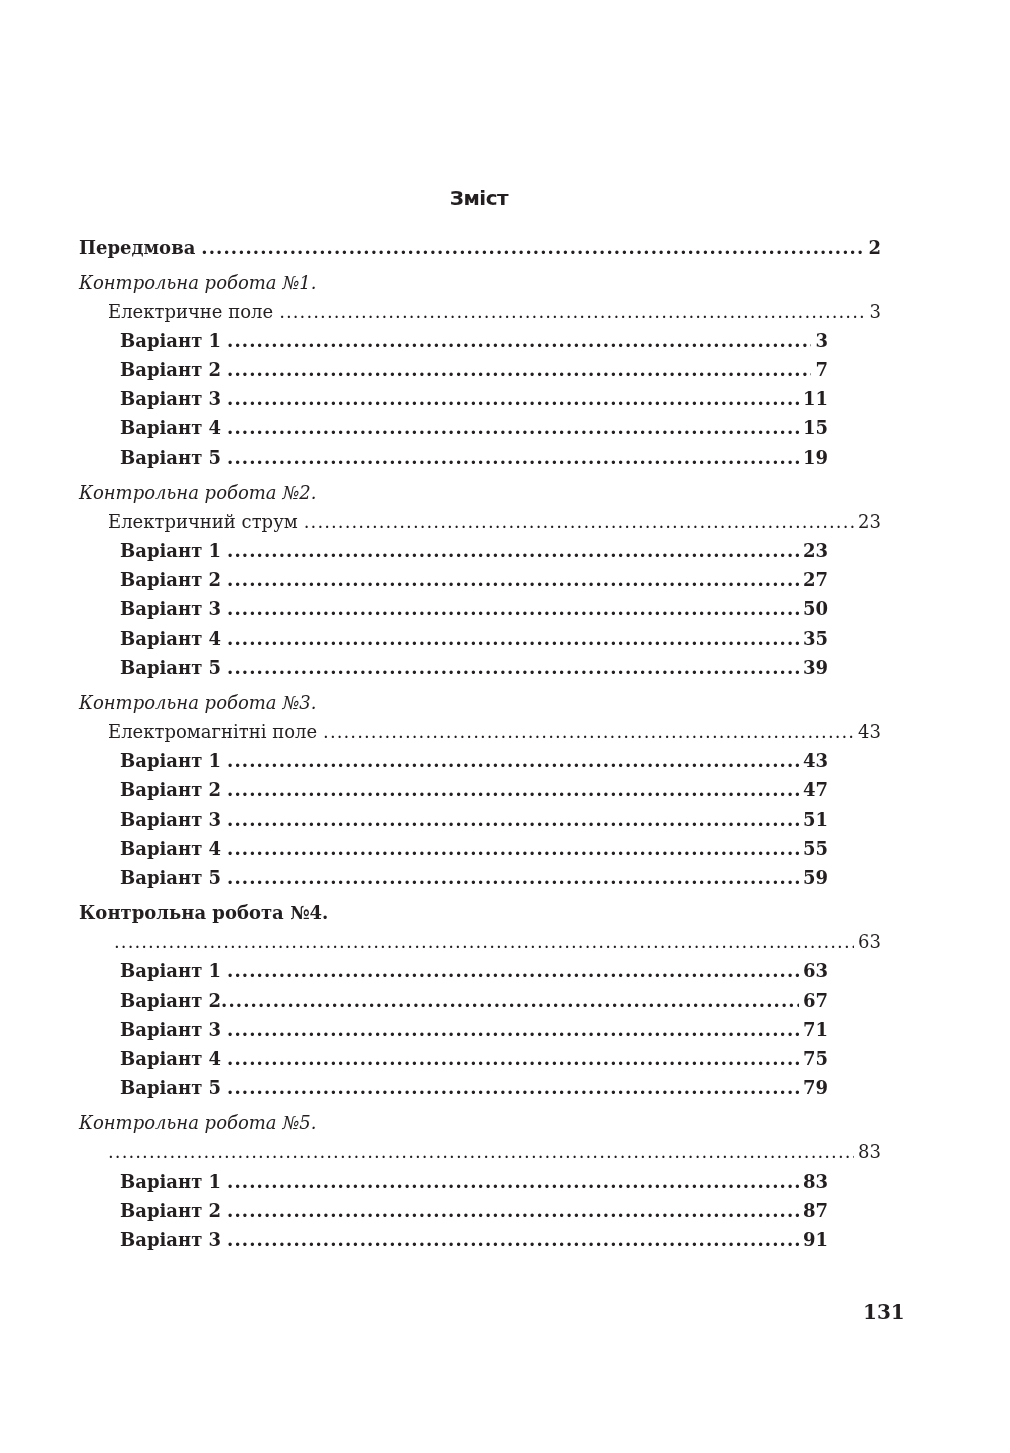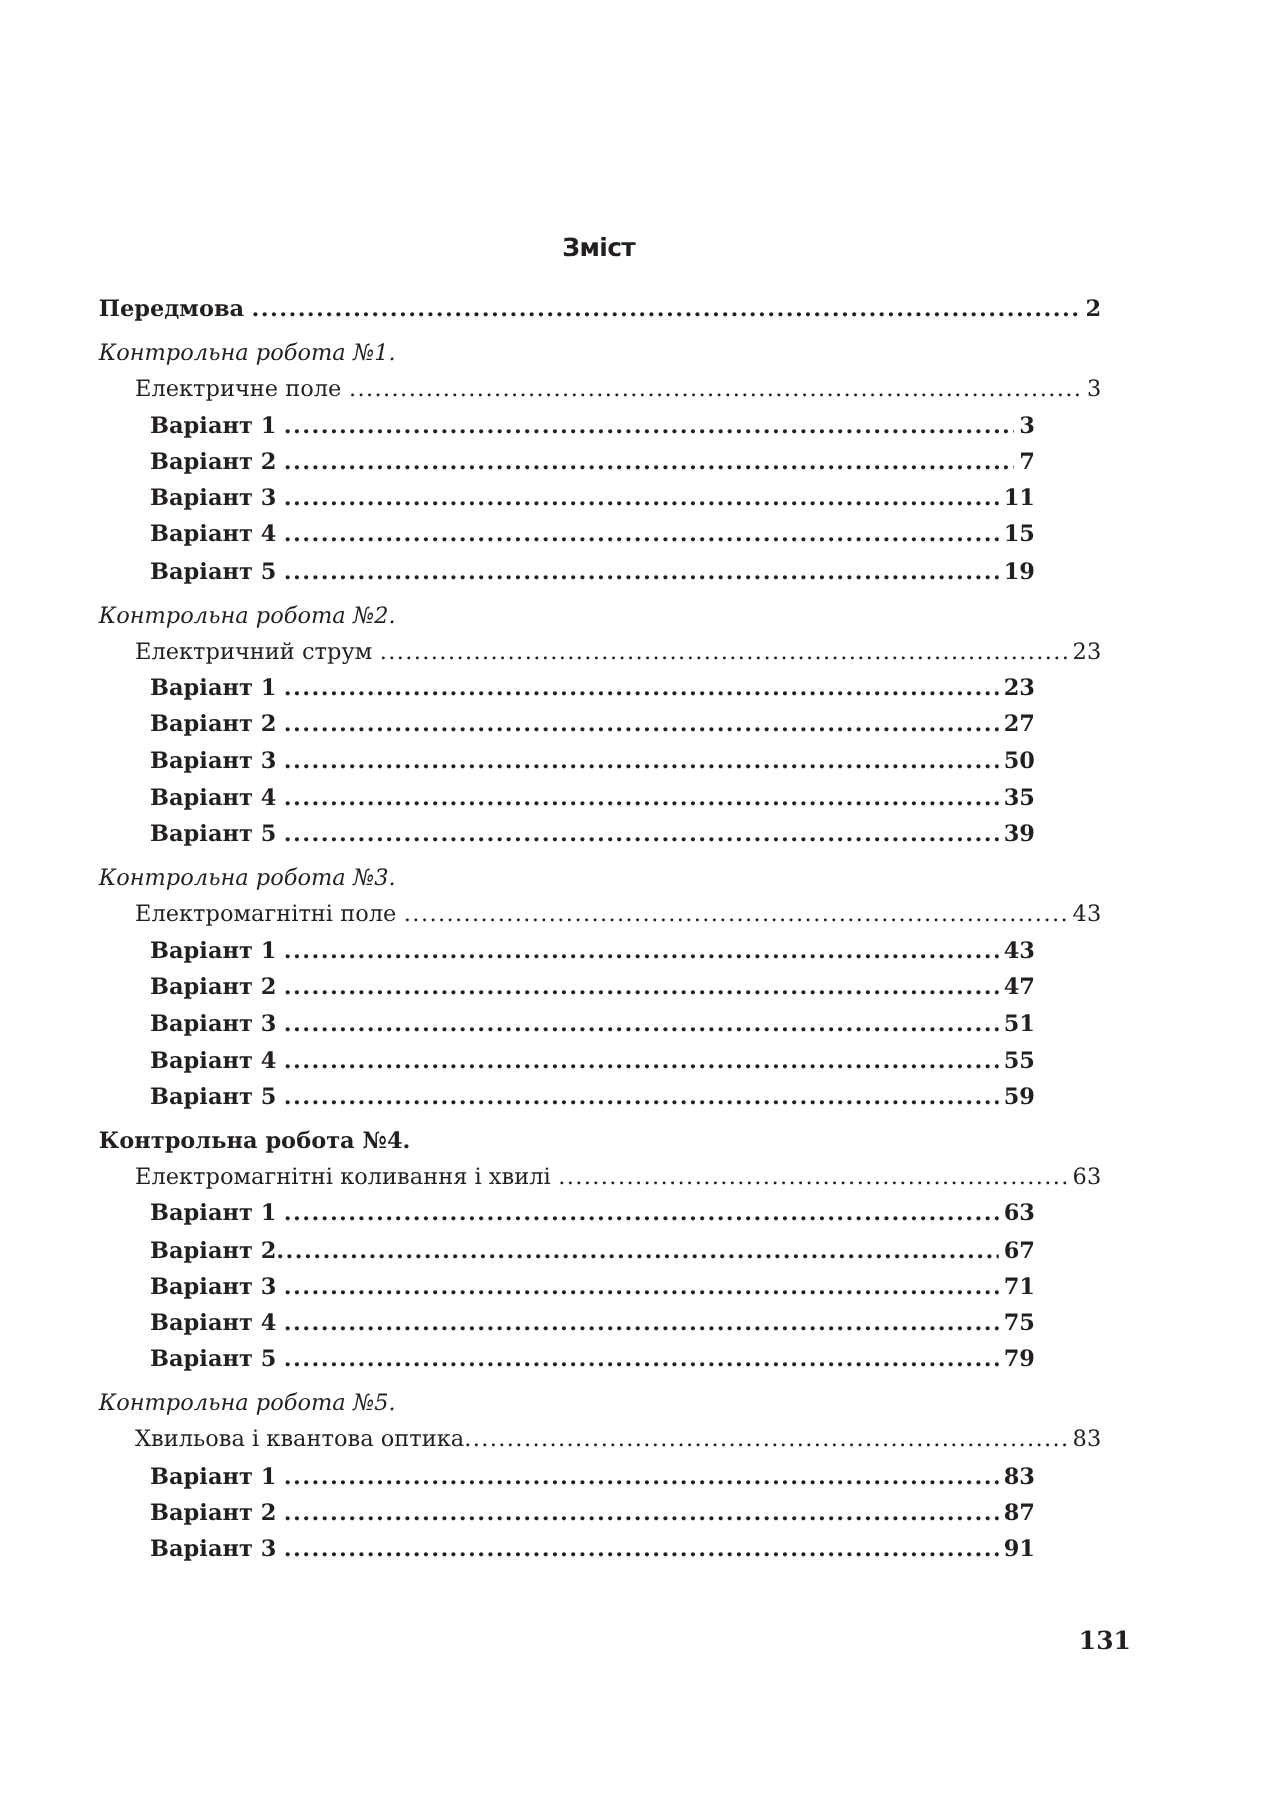--- a/index.html
+++ b/index.html
@@ -138,21 +138,20 @@
   <div class="row lvl2" style="top:866px">
       <span class="label">Варіант 5</span>
       <span class="leader"></span>
       <span class="page">59</span>
     </div>
 
   <div class="row lvl0b" style="top:901px">
       <span>Контрольна робота №4.</span>
     </div>
   <div class="row lvl1" style="top:930px">
-      <span class="label">Електромагнітні коливання і хвилі</span>
       <span class="leader"></span>
       <span class="page">63</span>
     </div>
   <div class="row lvl2" style="top:959px">
       <span class="label">Варіант 1</span>
       <span class="leader"></span>
       <span class="page">63</span>
     </div>
   <div class="row lvl2" style="top:989px">
       <span class="label">Варіант 2</span>
@@ -172,21 +171,20 @@
   <div class="row lvl2" style="top:1076px">
       <span class="label">Варіант 5</span>
       <span class="leader"></span>
       <span class="page">79</span>
     </div>
 
   <div class="row lvl0i" style="top:1111px">
       <span>Контрольна робота №5.</span>
     </div>
   <div class="row lvl1" style="top:1140px">
-      <span class="label">Хвильова і квантова оптика</span>
       <span class="leader" style="margin-left:0"></span>
       <span class="page">83</span>
     </div>
   <div class="row lvl2" style="top:1170px">
       <span class="label">Варіант 1</span>
       <span class="leader"></span>
       <span class="page">83</span>
     </div>
   <div class="row lvl2" style="top:1199px">
       <span class="label">Варіант 2</span>

